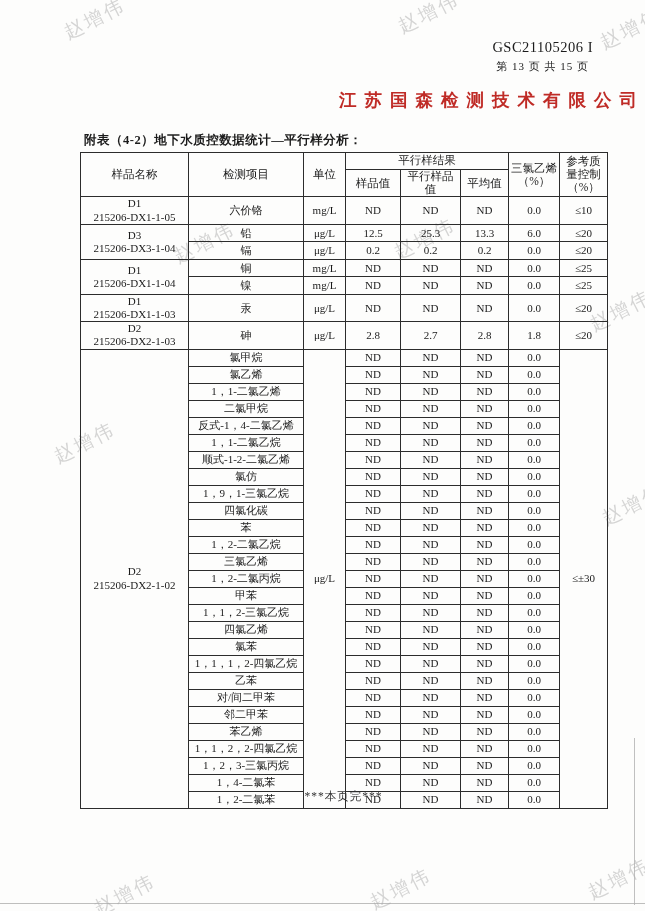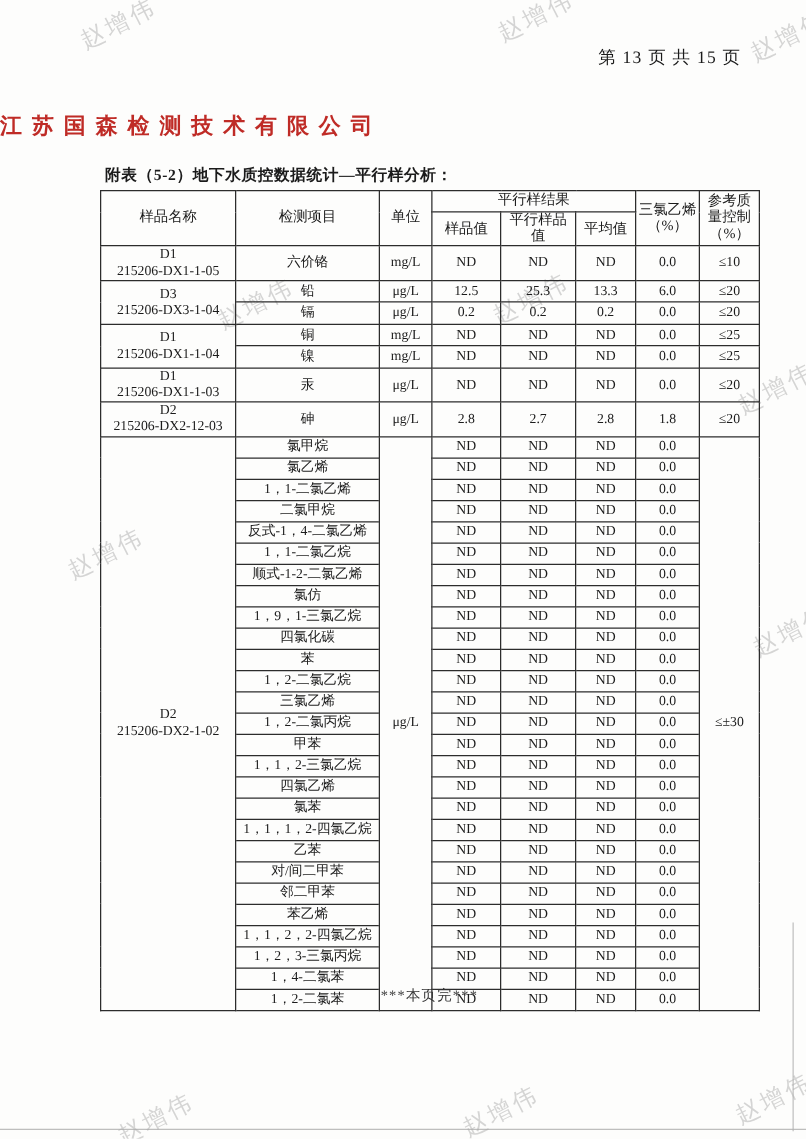--- a/index.html
+++ b/index.html
@@ -26,29 +26,29 @@
 
   
   .doc-head {
     position: absolute;
     top: 36px;
     right: 52px;
     text-align: center;
     line-height: 1.55;
   }
   .doc-number { font-size: 14.5px; letter-spacing: 0.5px; }
-  .page-number { font-size: 14px; letter-spacing: 1px; text-align: center; }
+  .page-number { font-size: 11px; letter-spacing: 1px; text-align: center; }
 
   
   .company-title {
     position: absolute;
     top: 88px;
     left: 0;
     width: 100%;
-    text-align: left;
+    text-align: right;
     font-size: 17.5px;
     font-weight: bold;
     letter-spacing: 8px;
     color: #bf2b26;
   }
 
   
   .table-caption {
     position: absolute;
     top: 132px;
@@ -120,26 +120,27 @@
     <div class="watermark" style="left: 392px; top: 226px;">赵增伟</div>
     <div class="watermark" style="left: 588px; top: 298px;">赵增伟</div>
     <div class="watermark" style="left: 52px; top: 430px;">赵增伟</div>
     <div class="watermark" style="left: 600px; top: 492px;">赵增伟</div>
     <div class="watermark" style="left: 92px; top: 882px;">赵增伟</div>
     <div class="watermark" style="left: 368px; top: 876px;">赵增伟</div>
     <div class="watermark" style="left: 586px; top: 866px;">赵增伟</div>
   </div>
 
 <div class="doc-head">
+  <div class="doc-number">GSC21105206 I</div>
   <div class="page-number">第 13 页 共 15 页</div>
 </div>
 
 <div class="company-title">江苏国森检测技术有限公司</div>
 
-<div class="table-caption">附表（5-2）地下水质控数据统计—平行样分析：</div>
+<div class="table-caption">附表（4-2）地下水质控数据统计—平行样分析：</div>
 
 <table class="qc-table">
   <colgroup>
     <col style="width:108px">
     <col style="width:115px">
     <col style="width:42px">
     <col style="width:55px">
     <col style="width:60px">
     <col style="width:48px">
     <col style="width:51px">
@@ -227,21 +228,21 @@
         <td class="unit-cell">μg/L</td>
         <td>ND</td>
         <td>ND</td>
         <td>ND</td>
         <td>0.0</td>
         <td class="ref-cell">≤20</td>
       </tr>
       <tr style="height: 25px;">
         <td class="sample-cell">
           <div>D2</div>
-          <div>215206-DX2-12-03</div>
+          <div>215206-DX2-1-03</div>
         </td>
         <td class="item-cell">砷</td>
         <td class="unit-cell">μg/L</td>
         <td>2.8</td>
         <td>2.7</td>
         <td>2.8</td>
         <td>1.8</td>
         <td class="ref-cell">≤20</td>
       </tr>
       <tr style="height: 17px;">

